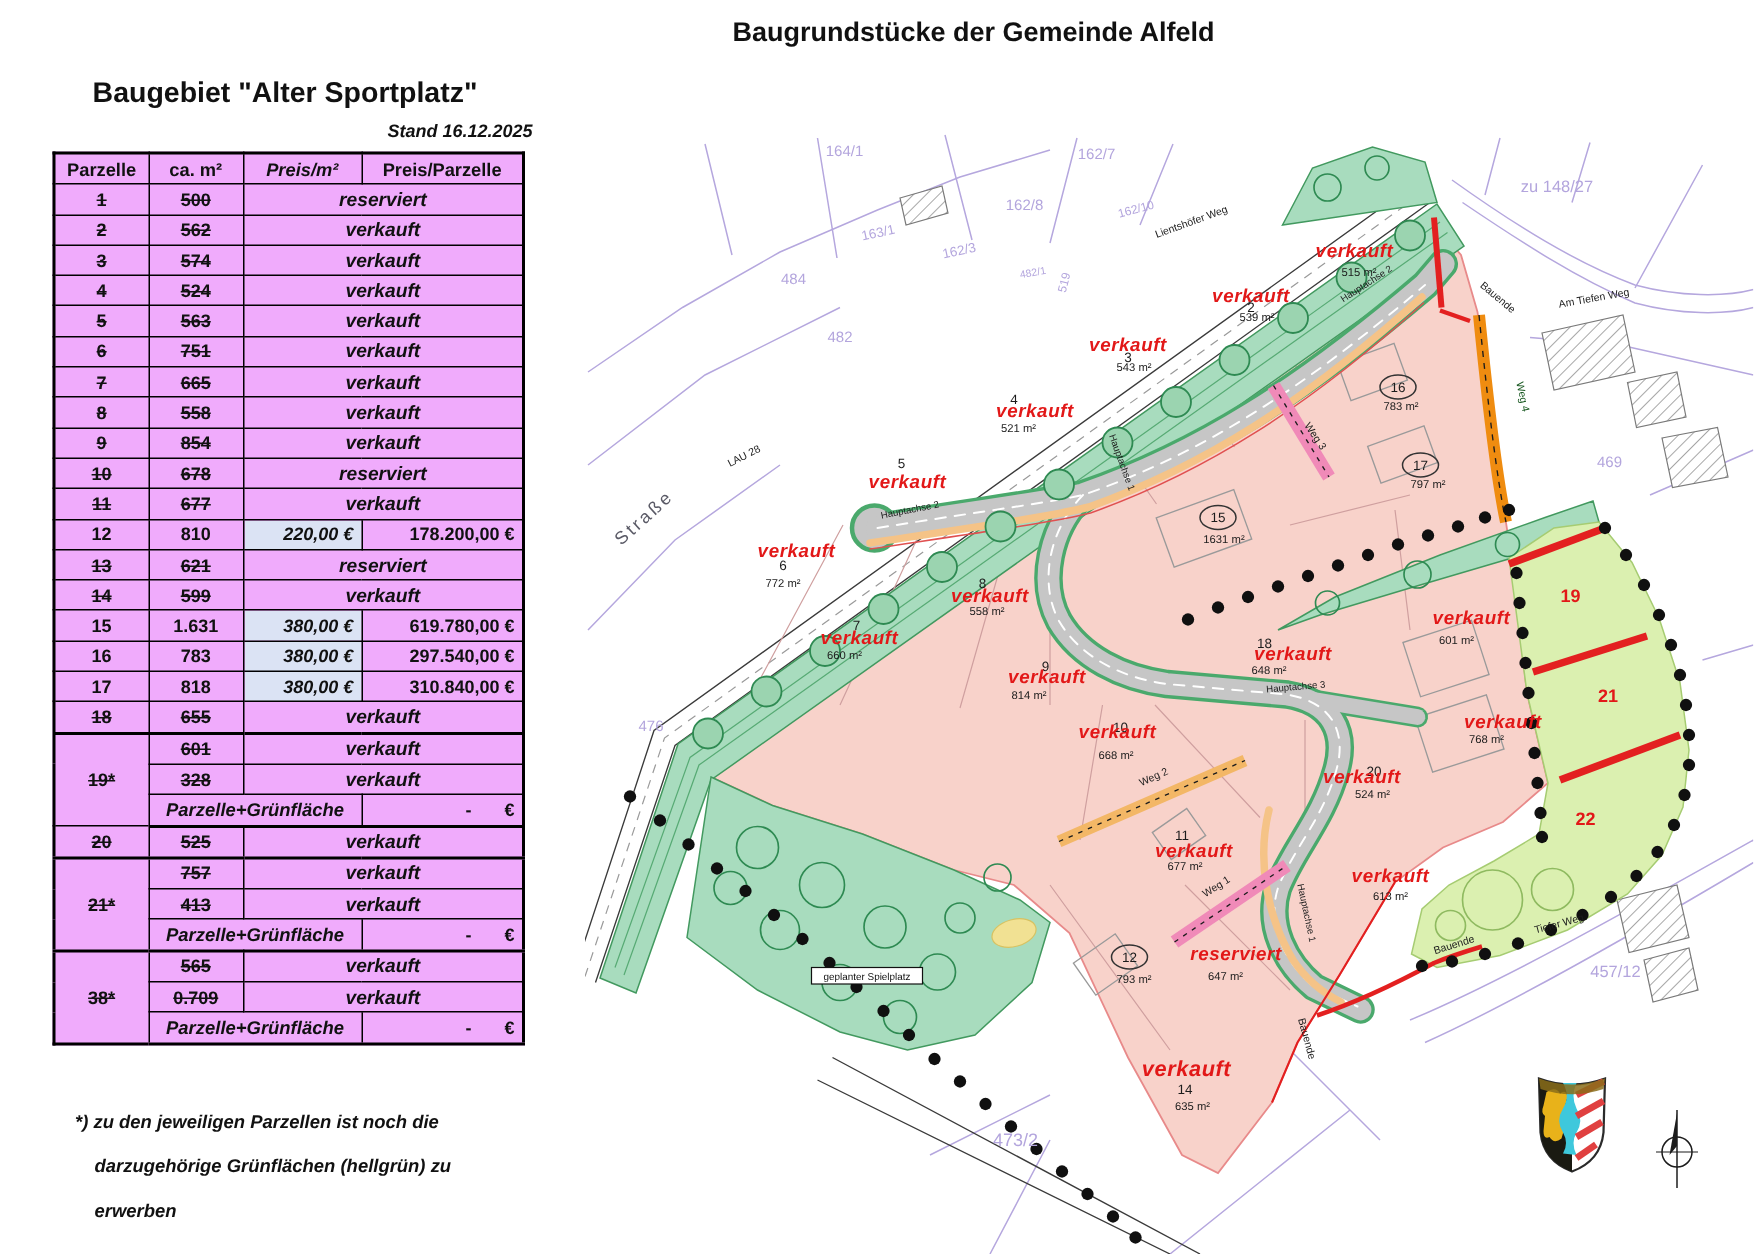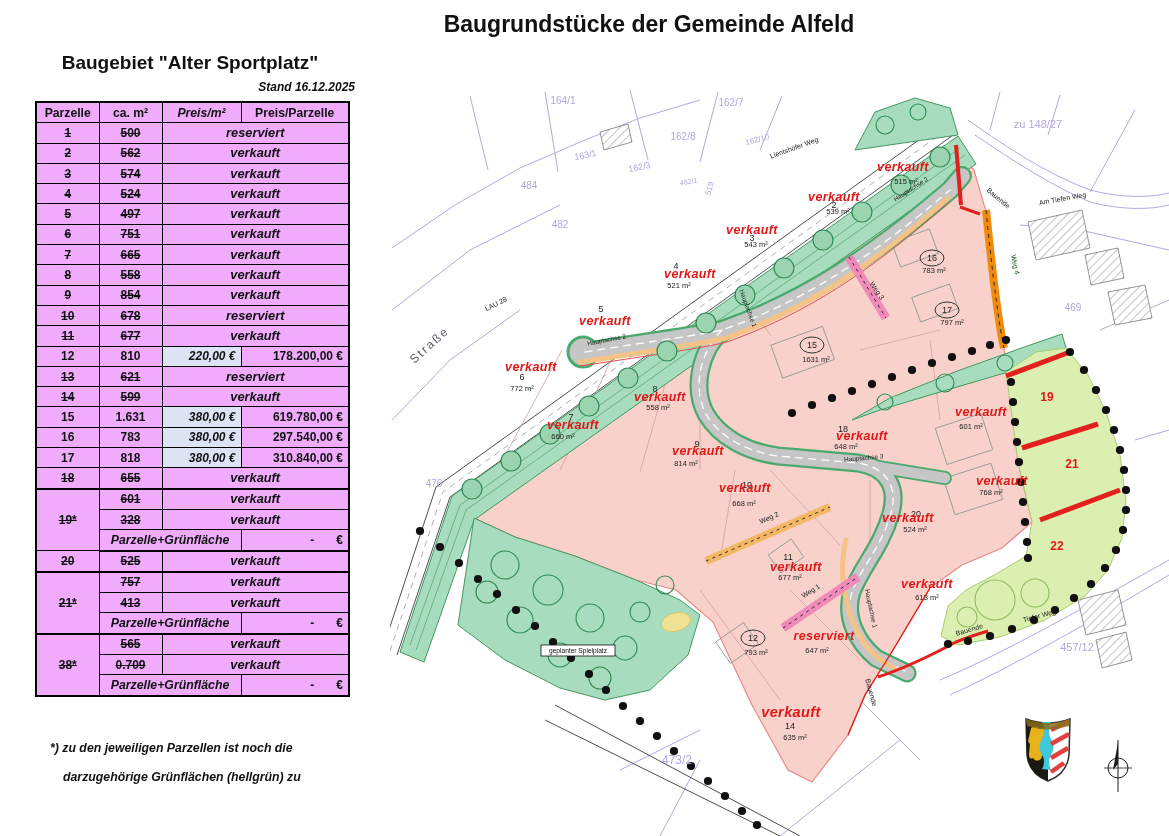--- a/index.html
+++ b/index.html
@@ -1,19 +1,19 @@
 <!DOCTYPE html>
 <html><head>
 <meta charset="utf-8">
 <style>
   html,body{margin:0;padding:0;background:#fff;}
   body{width:1169px;height:836px;position:relative;overflow:hidden;
        font-family:"Liberation Sans","DejaVu Sans",sans-serif;color:#111;}
   .abs{position:absolute;}
-  #doc-title{left:389px;top:11px;width:520px;text-align:center;font-size:23px;font-weight:bold;}
+  #doc-title{left:389px;top:11px;width:520px;text-align:center;font-size:18px;font-weight:bold;}
   #tbl-title{left:25px;top:52px;width:330px;text-align:center;font-size:19px;font-weight:bold;}
   #tbl-stand{left:25px;top:80px;width:330px;text-align:right;font-size:12px;font-weight:bold;font-style:italic;}
   #plot-table{left:35px;top:101px;border-collapse:collapse;table-layout:fixed;background:#f0abfc;
               border:2.5px solid #000;}
   #plot-table td{border:1.6px solid #000;height:19.3px;padding:0 5px;font-size:12px;
                  line-height:12px;vertical-align:middle;overflow:hidden;white-space:nowrap;}
   #plot-table td.hd{font-weight:bold;text-align:center;font-size:12.2px;}
   #plot-table td.hd.it{font-style:italic;}
   #plot-table td.pz{text-align:center;font-weight:600;}
   #plot-table td.qm{text-align:center;font-weight:600;}
@@ -78,21 +78,21 @@
         <td class="qm"><span class="strike">574</span></td>
         <td class="st" colspan="2">verkauft</td>
       </tr>
       <tr>
         <td class="pz"><span class="strike">4</span></td>
         <td class="qm"><span class="strike">524</span></td>
         <td class="st" colspan="2">verkauft</td>
       </tr>
       <tr>
         <td class="pz"><span class="strike">5</span></td>
-        <td class="qm"><span class="strike">497</span></td>
+        <td class="qm"><span class="strike">563</span></td>
         <td class="st" colspan="2">verkauft</td>
       </tr>
       <tr>
         <td class="pz"><span class="strike">6</span></td>
         <td class="qm"><span class="strike">751</span></td>
         <td class="st" colspan="2">verkauft</td>
       </tr>
       <tr>
         <td class="pz"><span class="strike">7</span></td>
         <td class="qm"><span class="strike">665</span></td>
@@ -215,20 +215,21 @@
             <span>€</span>
           </div>
         </td>
       </tr>
     </tbody>
 </table>
 
 <div id="footnote" class="abs">
   <div>*) zu den jeweiligen Parzellen ist noch die</div>
   <div class="fl2">darzugehörige Grünflächen (hellgrün) zu</div>
+  <div class="fl2">erwerben</div>
 </div>
 
 <div id="map-wrap" class="abs">
 <svg id="map-svg" width="779" height="751" viewBox="390 85 779 751" xmlns="http://www.w3.org/2000/svg">
   <defs>
     <pattern id="hatch" width="6" height="6" patternTransform="rotate(45)" patternUnits="userSpaceOnUse">
       <rect width="6" height="6" fill="#fff"></rect>
           <line x1="0" y1="0" x2="0" y2="6" stroke="#8a8a8a" stroke-width="1"></line>
     </pattern>
   </defs>

